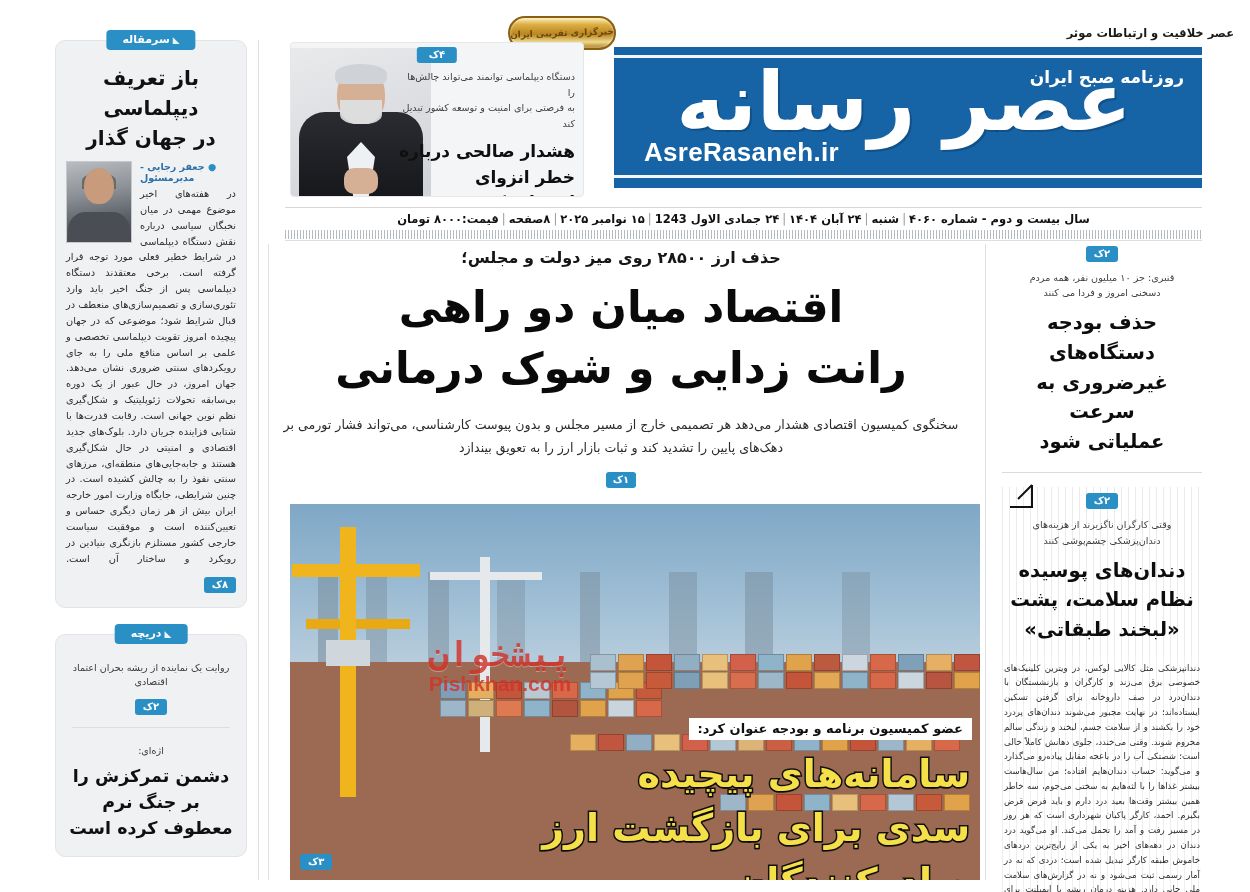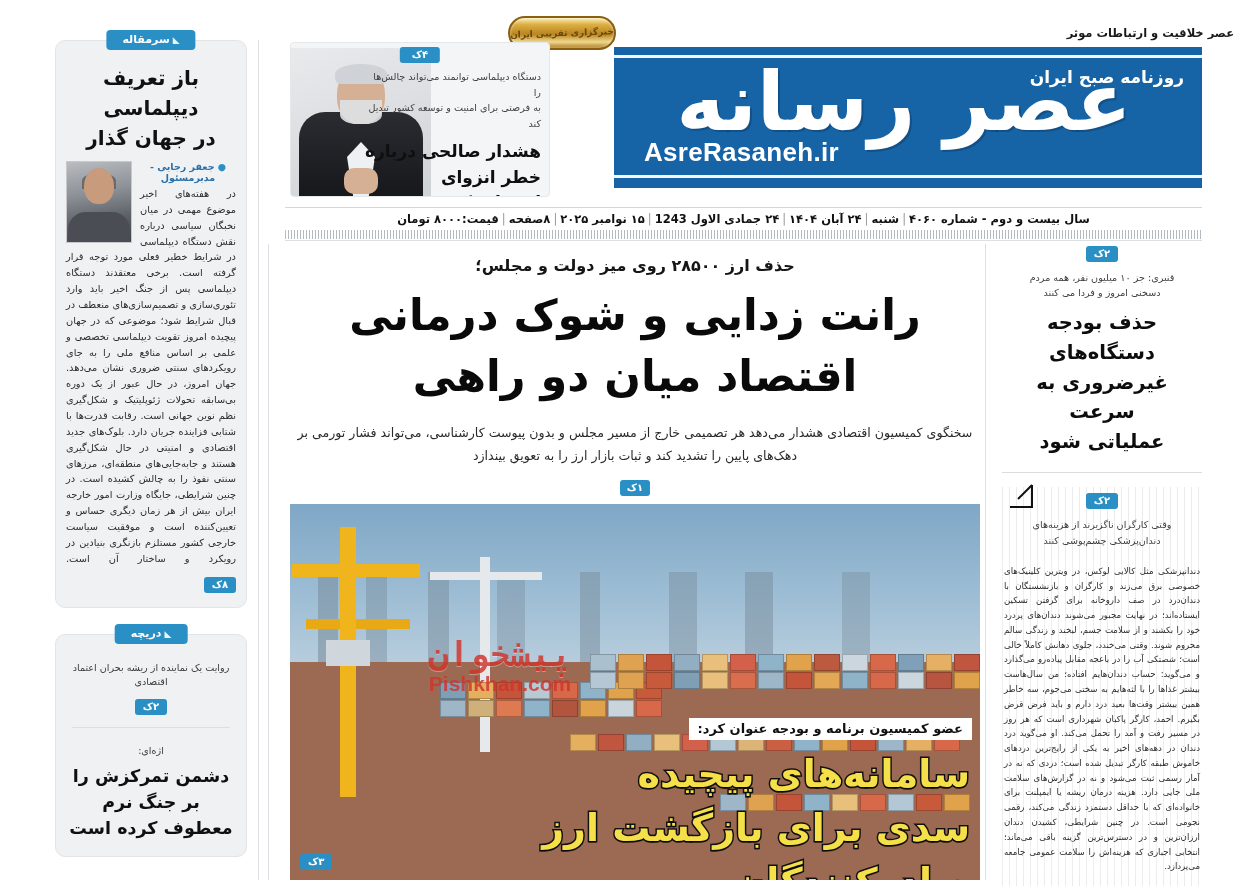--- a/index.html
+++ b/index.html
@@ -96,21 +96,21 @@
     position:absolute; left:50%; transform:translateX(-50%); top:-11px;
     background:#2a8fc4; color:#fff; font-size:11px; font-weight:700;
     padding: 3px 16px 4px 16px; border-radius:4px; white-space:nowrap;
   }
   .side-tag .tri { font-size:9px; opacity:.9; padding-left:3px; }
   .side-h {
     font-size: 20px; font-weight: 700; color:#111; text-align:center;
     line-height: 1.5; margin-bottom: 8px;
   }
   .byline {
-    font-size: 9.5px; color:#2a6fa8; font-weight:700; text-align:center; margin-bottom:3px;
+    font-size: 9.5px; color:#2a6fa8; font-weight:700; text-align:left; margin-bottom:3px;
   }
   .byline .dot { color:#2a8fc4; }
   .side-body {
     font-size: 9.8px; line-height: 1.62; color:#2b2b2b;
     text-align: justify; text-align-last: justify;
   }
   .authorphoto {
     float: left; width: 66px; height: 82px; margin: 0 8px 4px 0;
     background: linear-gradient(170deg,#b9bcc0 0%,#8d9298 38%,#5d6269 70%,#3f4349 100%);
     border: 1px solid #c7c9cc;
@@ -140,21 +140,21 @@
   .side-kicker {
     font-size: 9.6px; color:#3a3a3a; line-height:1.5; margin-bottom:4px;
   }
   .side-title2 {
     font-size: 17.5px; font-weight:700; color:#0f0f0f; line-height:1.5;
   }
   .side-sep { height:1px; background:#dcdee1; margin: 12px 6px; }
 
   
   .topstory {
-    position:absolute; left:290px; top:42px; width:260px; height:155px;
+    position:absolute; left:290px; top:42px; width:294px; height:155px;
     background:#f4f5f6; border:1px solid #e6e7e9; border-radius:4px; overflow:hidden;
   }
   .topstory .tbadge {
     position:absolute; left:50%; transform:translateX(-50%); top:4px;
     background:#2a8fc4; color:#fff; font-size:10px; font-weight:700;
     padding:2px 12px 3px 12px; border-radius:3px; z-index:4;
   }
   .ts-photo {
     position:absolute; left:0; bottom:0; width:140px; height:148px; overflow:hidden;
   }
@@ -186,21 +186,21 @@
   }
   .ts-photo .hands {
     position:absolute; left:50%; bottom:2px; transform:translateX(-50%);
     width:34px; height:26px; border-radius:10px; background:#d6b095;
   }
   .ts-text { position:absolute; right:8px; top:26px; width:178px; text-align:right; }
   .ts-kicker { font-size:9.6px; color:#3d3d3d; line-height:1.62; }
   .ts-head { font-size:17px; font-weight:700; color:#0f0f0f; line-height:1.5; margin-top:8px; }
 
   
-  .mainhead { position:absolute; left:290px; top:248px; width:690px; text-align:center;margin-top:8px; }
+  .mainhead { position:absolute; left:276px; top:248px; width:690px; text-align:center; }
   .mh-kicker { font-size:16px; font-weight:700; color:#161616; margin-bottom:10px; }
   .mh-h1 { font-size:43px; font-weight:700; color:#0a0a0a; line-height:1.42; letter-spacing:-.5px; }
   .mh-lead {
     margin-top: 14px; font-size:12.6px; color:#2a2a2a; line-height:1.85;
     text-align:center; padding: 0 4px;
   }
   .mainbadge {
     margin: 12px auto 0 auto; width:30px; background:#2a8fc4; color:#fff;
     font-size:10px; font-weight:700; text-align:center; padding:2px 0 3px 0; border-radius:3px;
   }
@@ -378,22 +378,22 @@
     <div class="ts-text">
       <div class="ts-kicker" style="white-space:pre-line">دستگاه دیپلماسی توانمند می‌تواند چالش‌ها را
 به فرصتی برای امنیت و توسعه کشور تبدیل کند</div>
       <div class="ts-head" style="white-space:pre-line">هشدار صالحی درباره
 خطر انزوای استراتژیک</div>
     </div>
   </div>
 
   <div class="mainhead">
     <div class="mh-kicker">حذف ارز ۲۸۵۰۰ روی میز دولت و مجلس؛</div>
+    <div class="mh-h1">اقتصاد میان دو راهی</div>
     <div class="mh-h1">رانت زدایی و شوک درمانی</div>
-    <div class="mh-h1">اقتصاد میان دو راهی</div>
     <div class="mh-lead">سخنگوی کمیسیون اقتصادی هشدار می‌دهد هر تصمیمی خارج از مسیر مجلس و بدون پیوست کارشناسی، می‌تواند فشار تورمی بر دهک‌های پایین را تشدید کند و ثبات بازار ارز را به تعویق بیندازد</div>
     <div class="mainbadge">۱ک</div>
   </div>
 
   <div class="photo">
     <div class="sky"></div>
     <div class="skyline"></div>
     <div class="yard"></div>
 
     <div class="crane">
@@ -514,17 +514,20 @@
     <div class="rc-rule"></div>
 
     <div class="rc-lined">
       <div class="rc-badge">۲ک</div>
       <svg class="corner-arrow" viewBox="0 0 26 26">
         <path d="M24 2 L24 24 L2 24" fill="none" stroke="#111" stroke-width="2"></path>
         <path d="M24 2 L10 16" fill="none" stroke="#111" stroke-width="2"></path>
       </svg>
       <div class="rc-kicker" style="white-space:pre-line">وقتی کارگران ناگزیرند از هزینه‌های
 دندان‌پزشکی چشم‌پوشی کنند</div>
+      <div class="rc-head" style="white-space:pre-line">دندان‌های پوسیده
+نظام سلامت، پشت
+«لبخند طبقاتی»</div>
       <div class="rc-body">دندانپزشکی مثل کالایی لوکس، در ویترین کلینیک‌های خصوصی برق می‌زند و کارگران و بازنشستگان با دندان‌درد در صف داروخانه برای گرفتن تسکین ایستاده‌اند؛ در نهایت مجبور می‌شوند دندان‌های پردرد خود را بکشند و از سلامت جسم، لبخند و زندگی سالم محروم شوند. وقتی می‌خندد، جلوی دهانش کاملاً خالی است؛ شصتکی آب را در باعجه مقابل پیاده‌رو می‌گذارد و می‌گوید: حساب دندان‌هایم افتاده؛ من سال‌هاست بیشتر غذاها را با لثه‌هایم به سختی می‌جوم، سه خاطر همین بیشتر وقت‌ها بعید درد دارم و باید فرض قرض بگیرم. احمد، کارگر پاکبان شهرداری است که هر روز در مسیر رفت و آمد را تحمل می‌کند. او می‌گوید درد دندان در دهه‌های اخیر به یکی از رایج‌ترین دردهای خاموش طبقه کارگر تبدیل شده است؛ دردی که نه در آمار رسمی ثبت می‌شود و نه در گزارش‌های سلامت ملی جایی دارد. هزینه درمان ریشه یا ایمپلنت برای خانواده‌ای که با حداقل دستمزد زندگی می‌کند، رقمی نجومی است. در چنین شرایطی، کشیدن دندان ارزان‌ترین و در دسترس‌ترین گزینه باقی می‌ماند؛ انتخابی اجباری که هزینه‌اش را سلامت عمومی جامعه می‌پردازد.</div>
     </div>
   </div>
 
 </div>
 
 </body></html>

